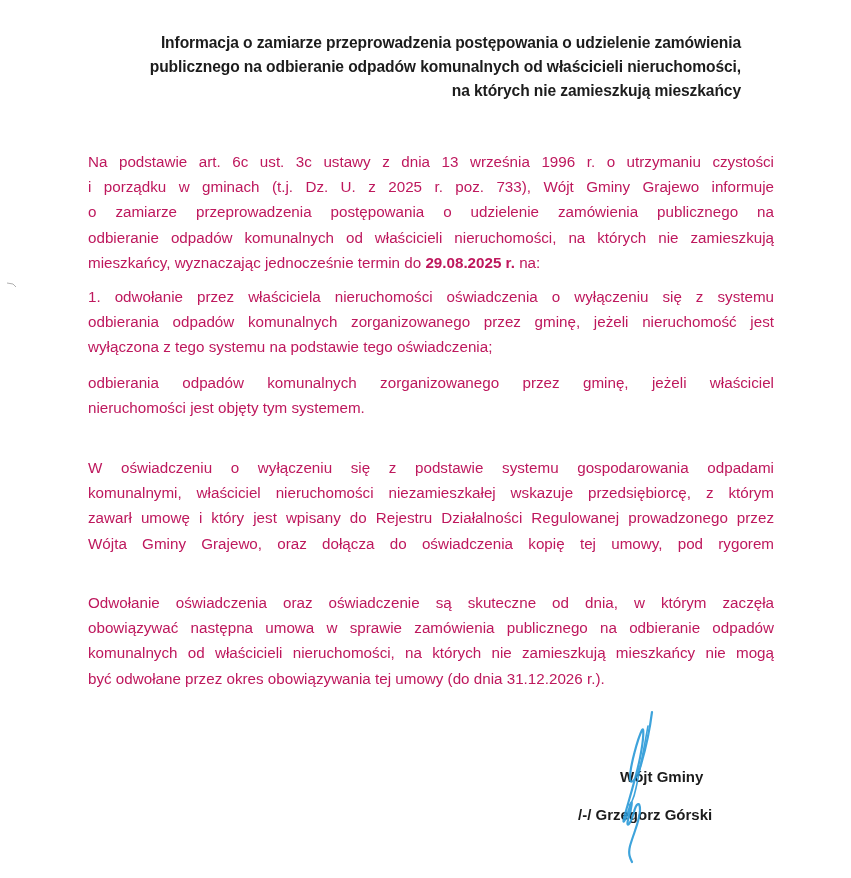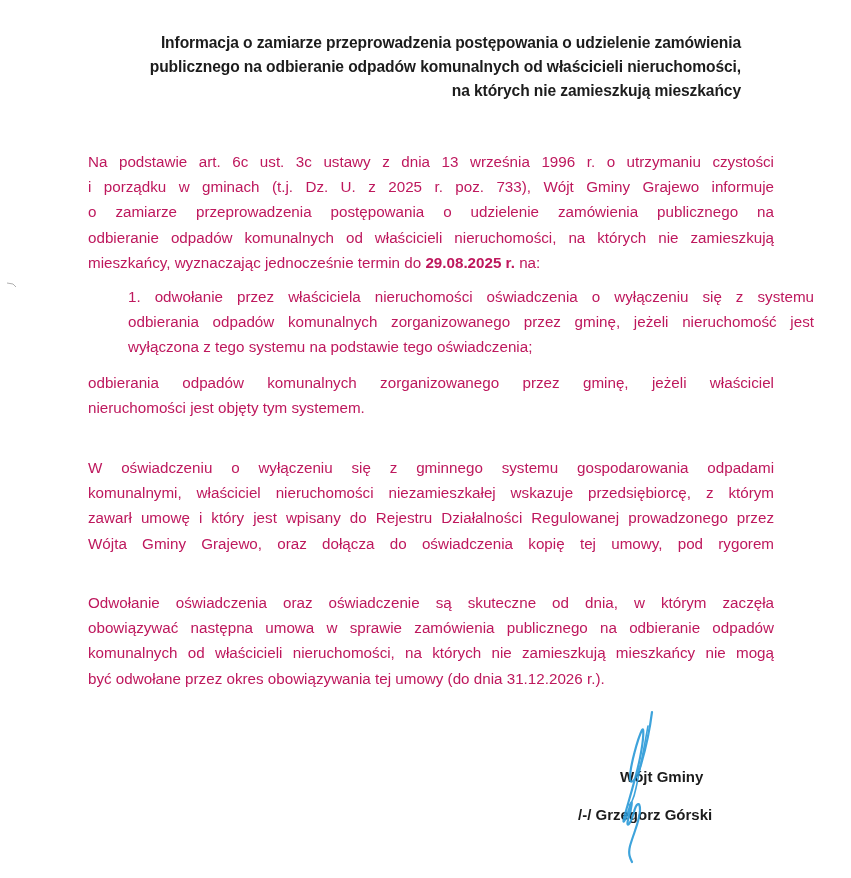--- a/index.html
+++ b/index.html
@@ -45,21 +45,21 @@
     .body-text .line {
       display: block;
       text-align: justify;
       text-align-last: justify;
       white-space: nowrap;
     }
     .body-text .line.last {
       text-align-last: left;
     }
     .p1 { top: 149px; }
-    .p2 { top: 284px; margin-left: 40px; }
+    .p2 { top: 284px; }
     .p3 { top: 370px; }
     .p4 { top: 455px; }
     .p5 { top: 590px; }
     .bold { font-weight: bold; }
     .sign-title {
       position: absolute;
       left: 620px;
       top: 768px;
       font-weight: bold;
       font-size: 15px;
@@ -121,21 +121,21 @@
     <span class="line">odbierania odpadów komunalnych zorganizowanego przez gminę, jeżeli nieruchomość jest</span>
     <span class="line last">wyłączona z tego systemu na podstawie tego oświadczenia;</span>
   </div>
 
   <div class="body-text p3">
     <span class="line">odbierania odpadów komunalnych zorganizowanego przez gminę, jeżeli właściciel</span>
     <span class="line last">nieruchomości jest objęty tym systemem.</span>
   </div>
 
   <div class="body-text p4">
-    <span class="line">W oświadczeniu o wyłączeniu się z gminnego systemu gospodarowania odpadami</span>
+    <span class="line">W oświadczeniu o wyłączeniu się z podstawie systemu gospodarowania odpadami</span>
     <span class="line">komunalnymi, właściciel nieruchomości niezamieszkałej wskazuje przedsiębiorcę, z którym</span>
     <span class="line">zawarł umowę i który jest wpisany do Rejestru Działalności Regulowanej prowadzonego przez</span>
     <span class="line">Wójta Gminy Grajewo, oraz dołącza do oświadczenia kopię tej umowy, pod rygorem</span>
   </div>
 
   <div class="body-text p5">
     <span class="line">Odwołanie oświadczenia oraz oświadczenie są skuteczne od dnia, w którym zaczęła</span>
     <span class="line">obowiązywać następna umowa w sprawie zamówienia publicznego na odbieranie odpadów</span>
     <span class="line">komunalnych od właścicieli nieruchomości, na których nie zamieszkują mieszkańcy nie mogą</span>
     <span class="line last">być odwołane przez okres obowiązywania tej umowy (do dnia 31.12.2026 r.).</span>

